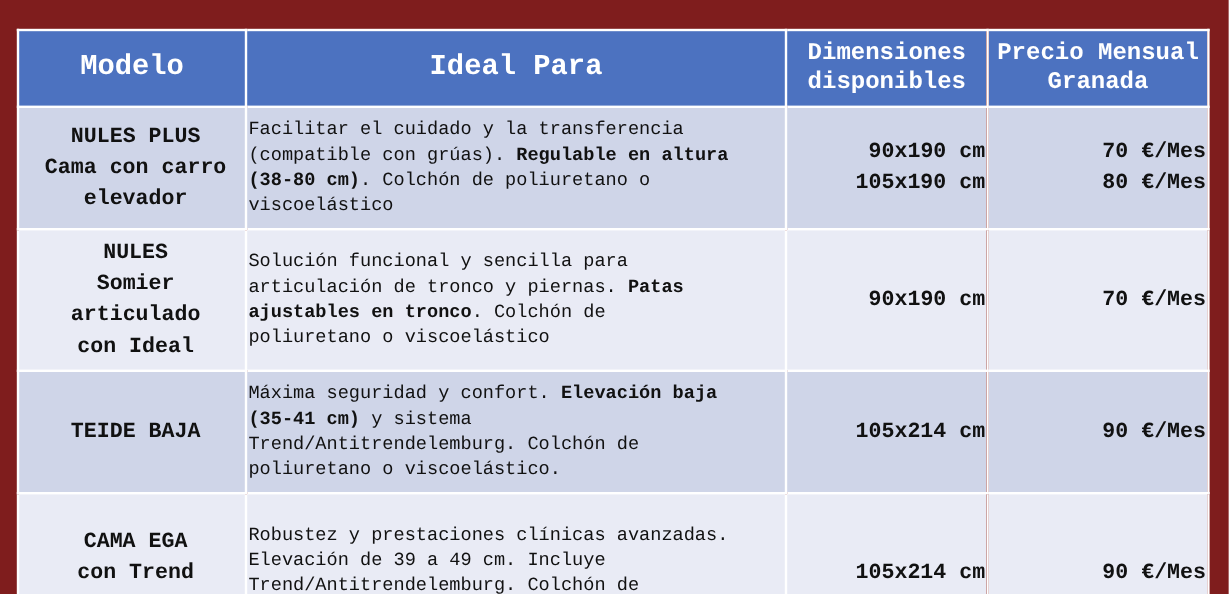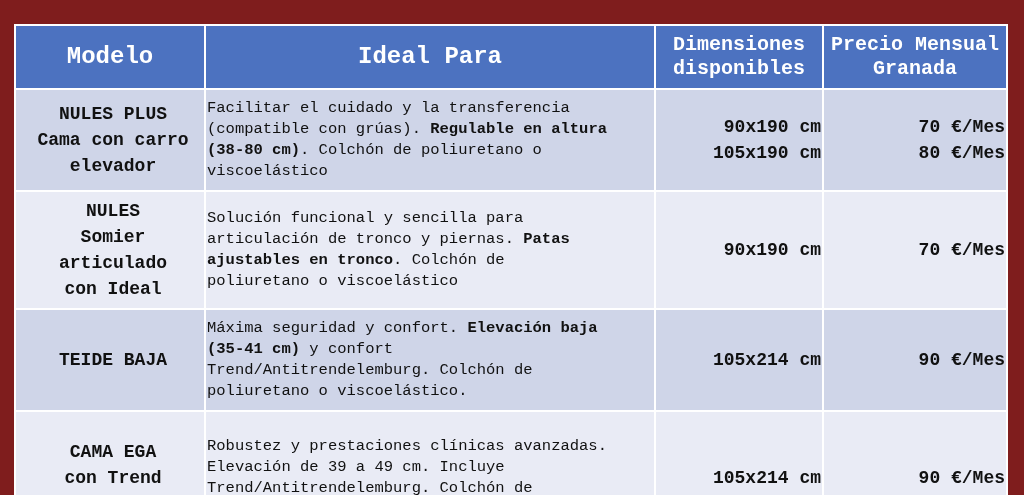--- a/index.html
+++ b/index.html
@@ -108,21 +108,21 @@
       <tr class="band-light r2">
         <td class="model">NULES
 Somier articulado
 con Ideal</td>
         <td class="ideal"><span>Solución funcional y sencilla para articulación de tronco y piernas. </span><span class="bold-seg">Patas ajustables en tronco</span><span>. Colchón de poliuretano o viscoelástico</span></td>
         <td class="dims">90x190 cm</td>
         <td class="price">70 €/Mes</td>
       </tr>
       <tr class="band-dark r3">
         <td class="model">TEIDE BAJA</td>
-        <td class="ideal"><span>Máxima seguridad y confort. </span><span class="bold-seg">Elevación baja (35-41 cm)</span><span> y confort Trend/Antitrendelemburg. Colchón de poliuretano o viscoelástico.</span></td>
+        <td class="ideal"><span>Máxima seguridad y confort. </span><span class="bold-seg">Elevación baja (35-41 cm)</span><span> y sistema Trend/Antitrendelemburg. Colchón de poliuretano o viscoelástico.</span></td>
         <td class="dims">105x214 cm</td>
         <td class="price">90 €/Mes</td>
       </tr>
       <tr class="band-light r4">
         <td class="model">CAMA EGA
 con Trend
 Antitrendelemburg</td>
         <td class="ideal"><span>Robustez y prestaciones clínicas avanzadas.
 Elevación de 39 a 49 cm. Incluye Trend/Antitrendelemburg. Colchón de poliuretano o viscoelástico</span></td>
         <td class="dims">105x214 cm</td>

